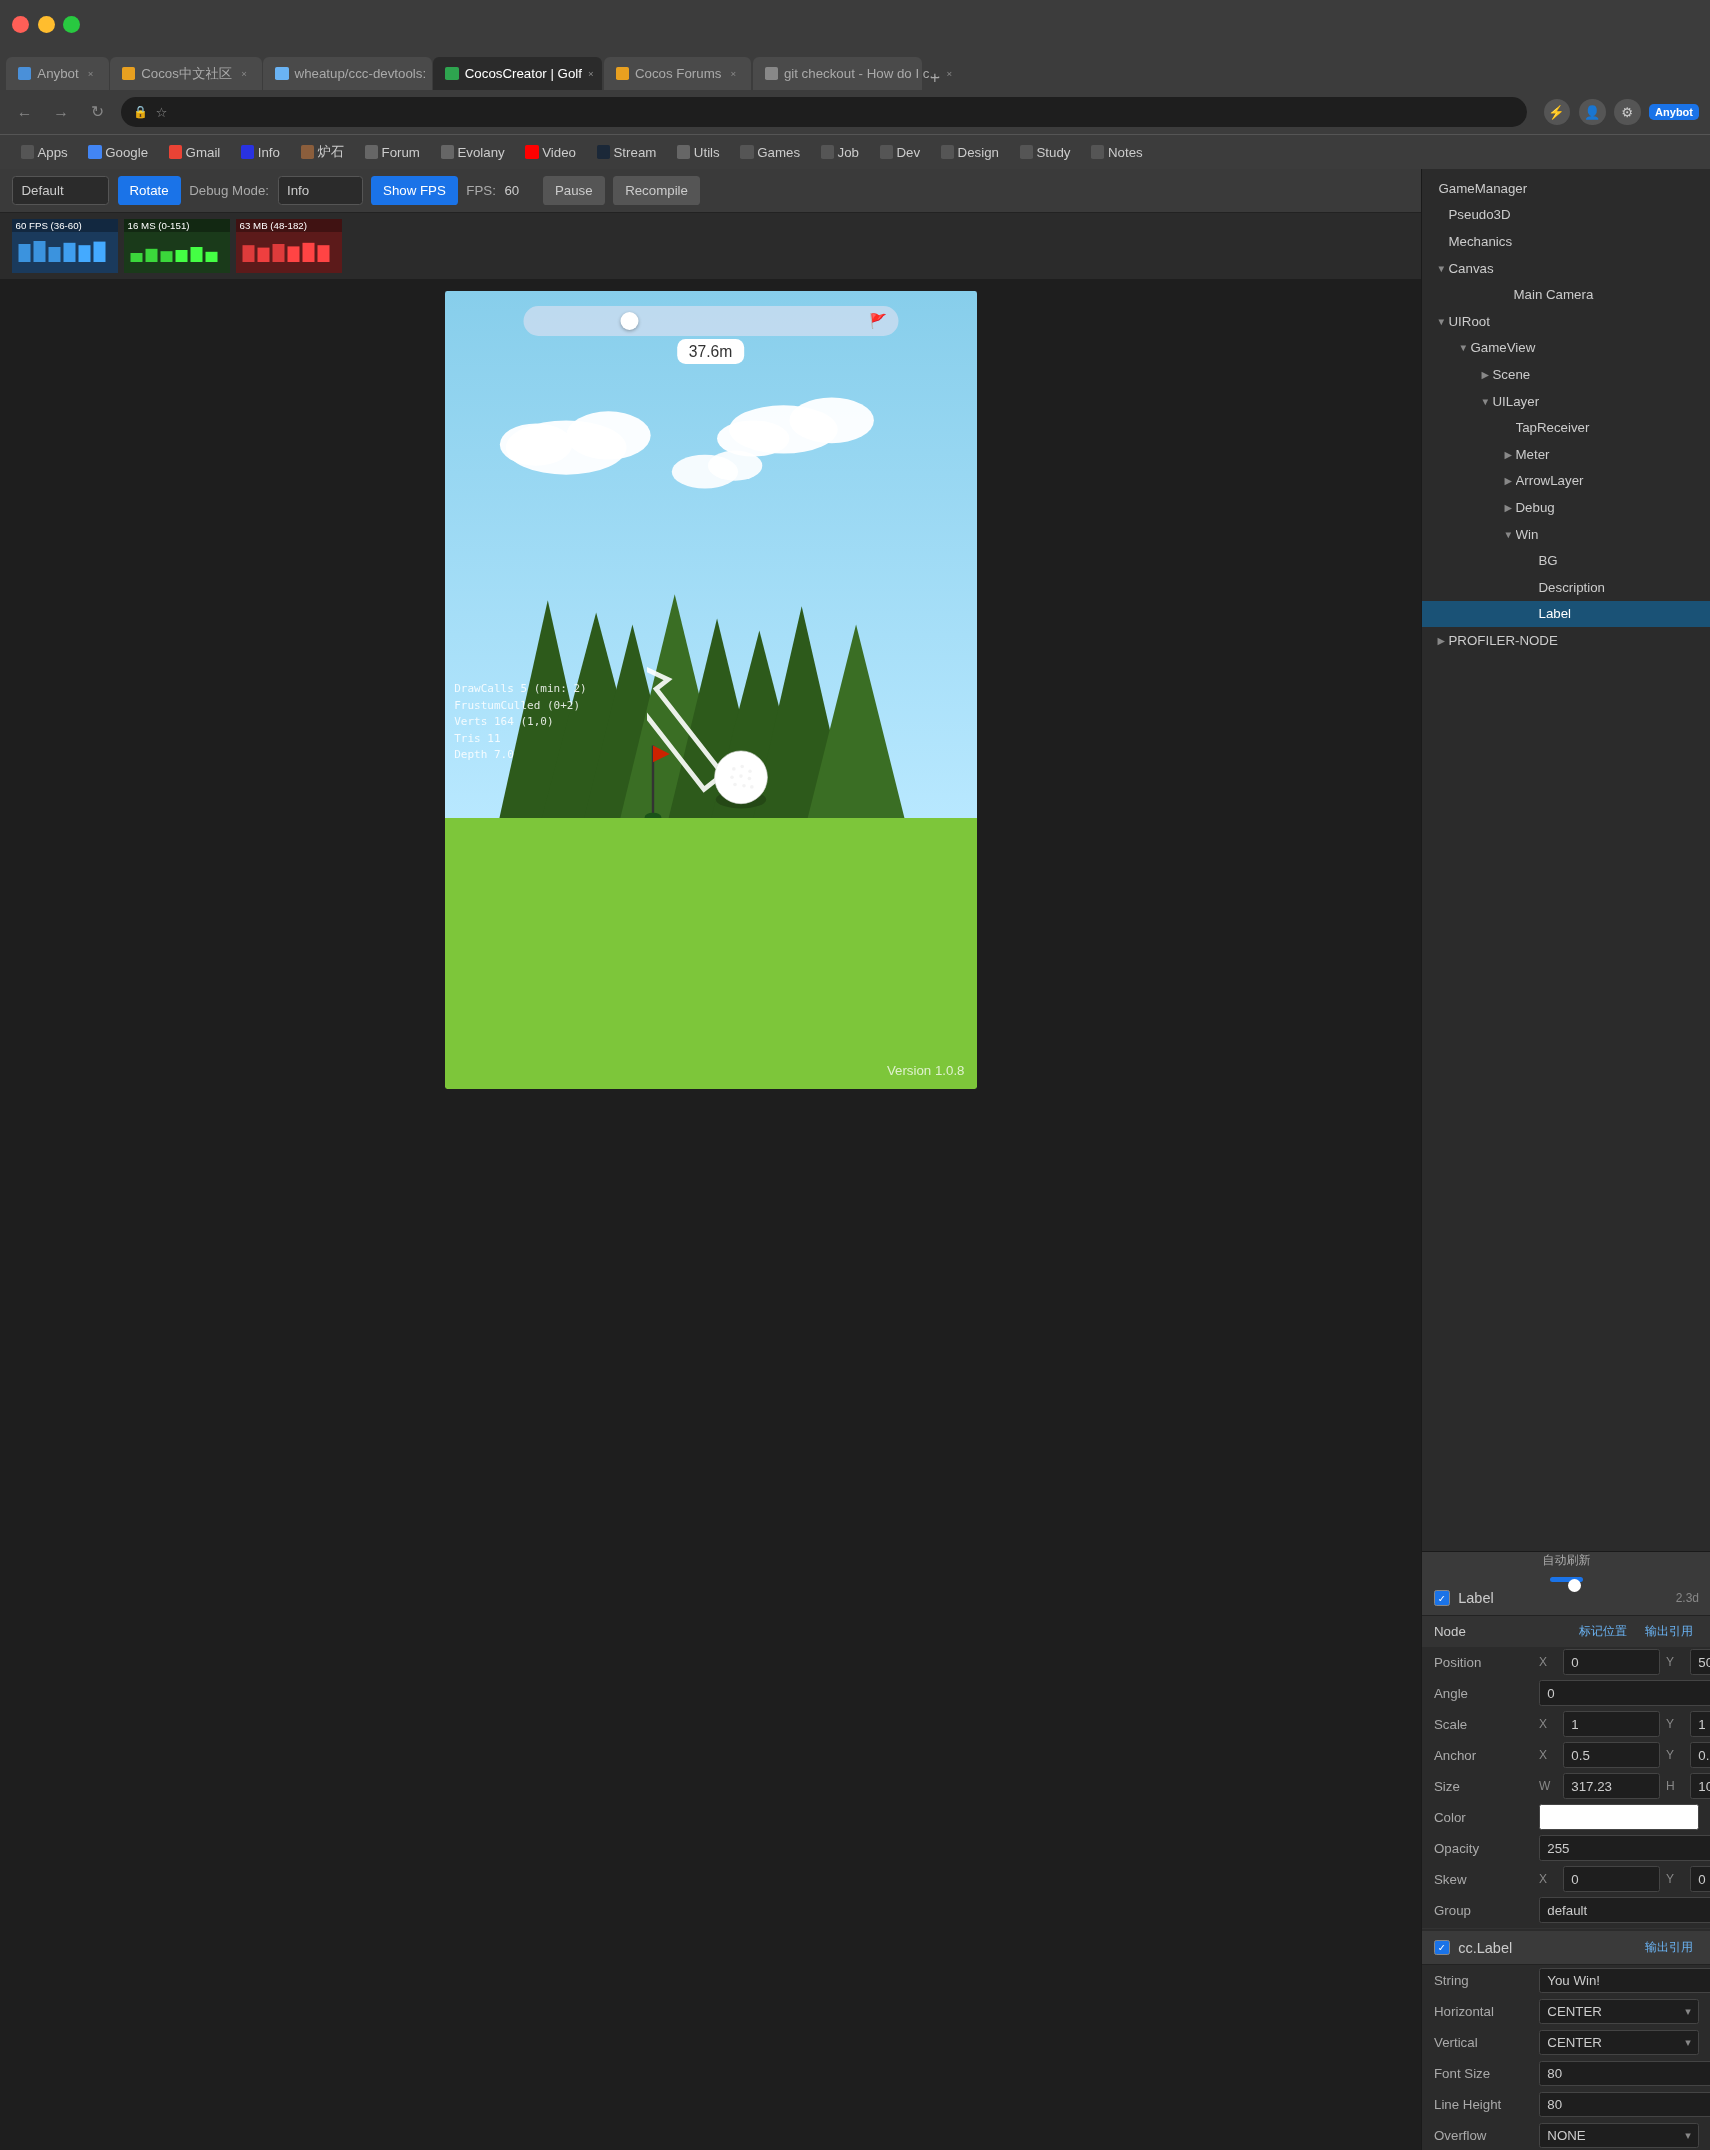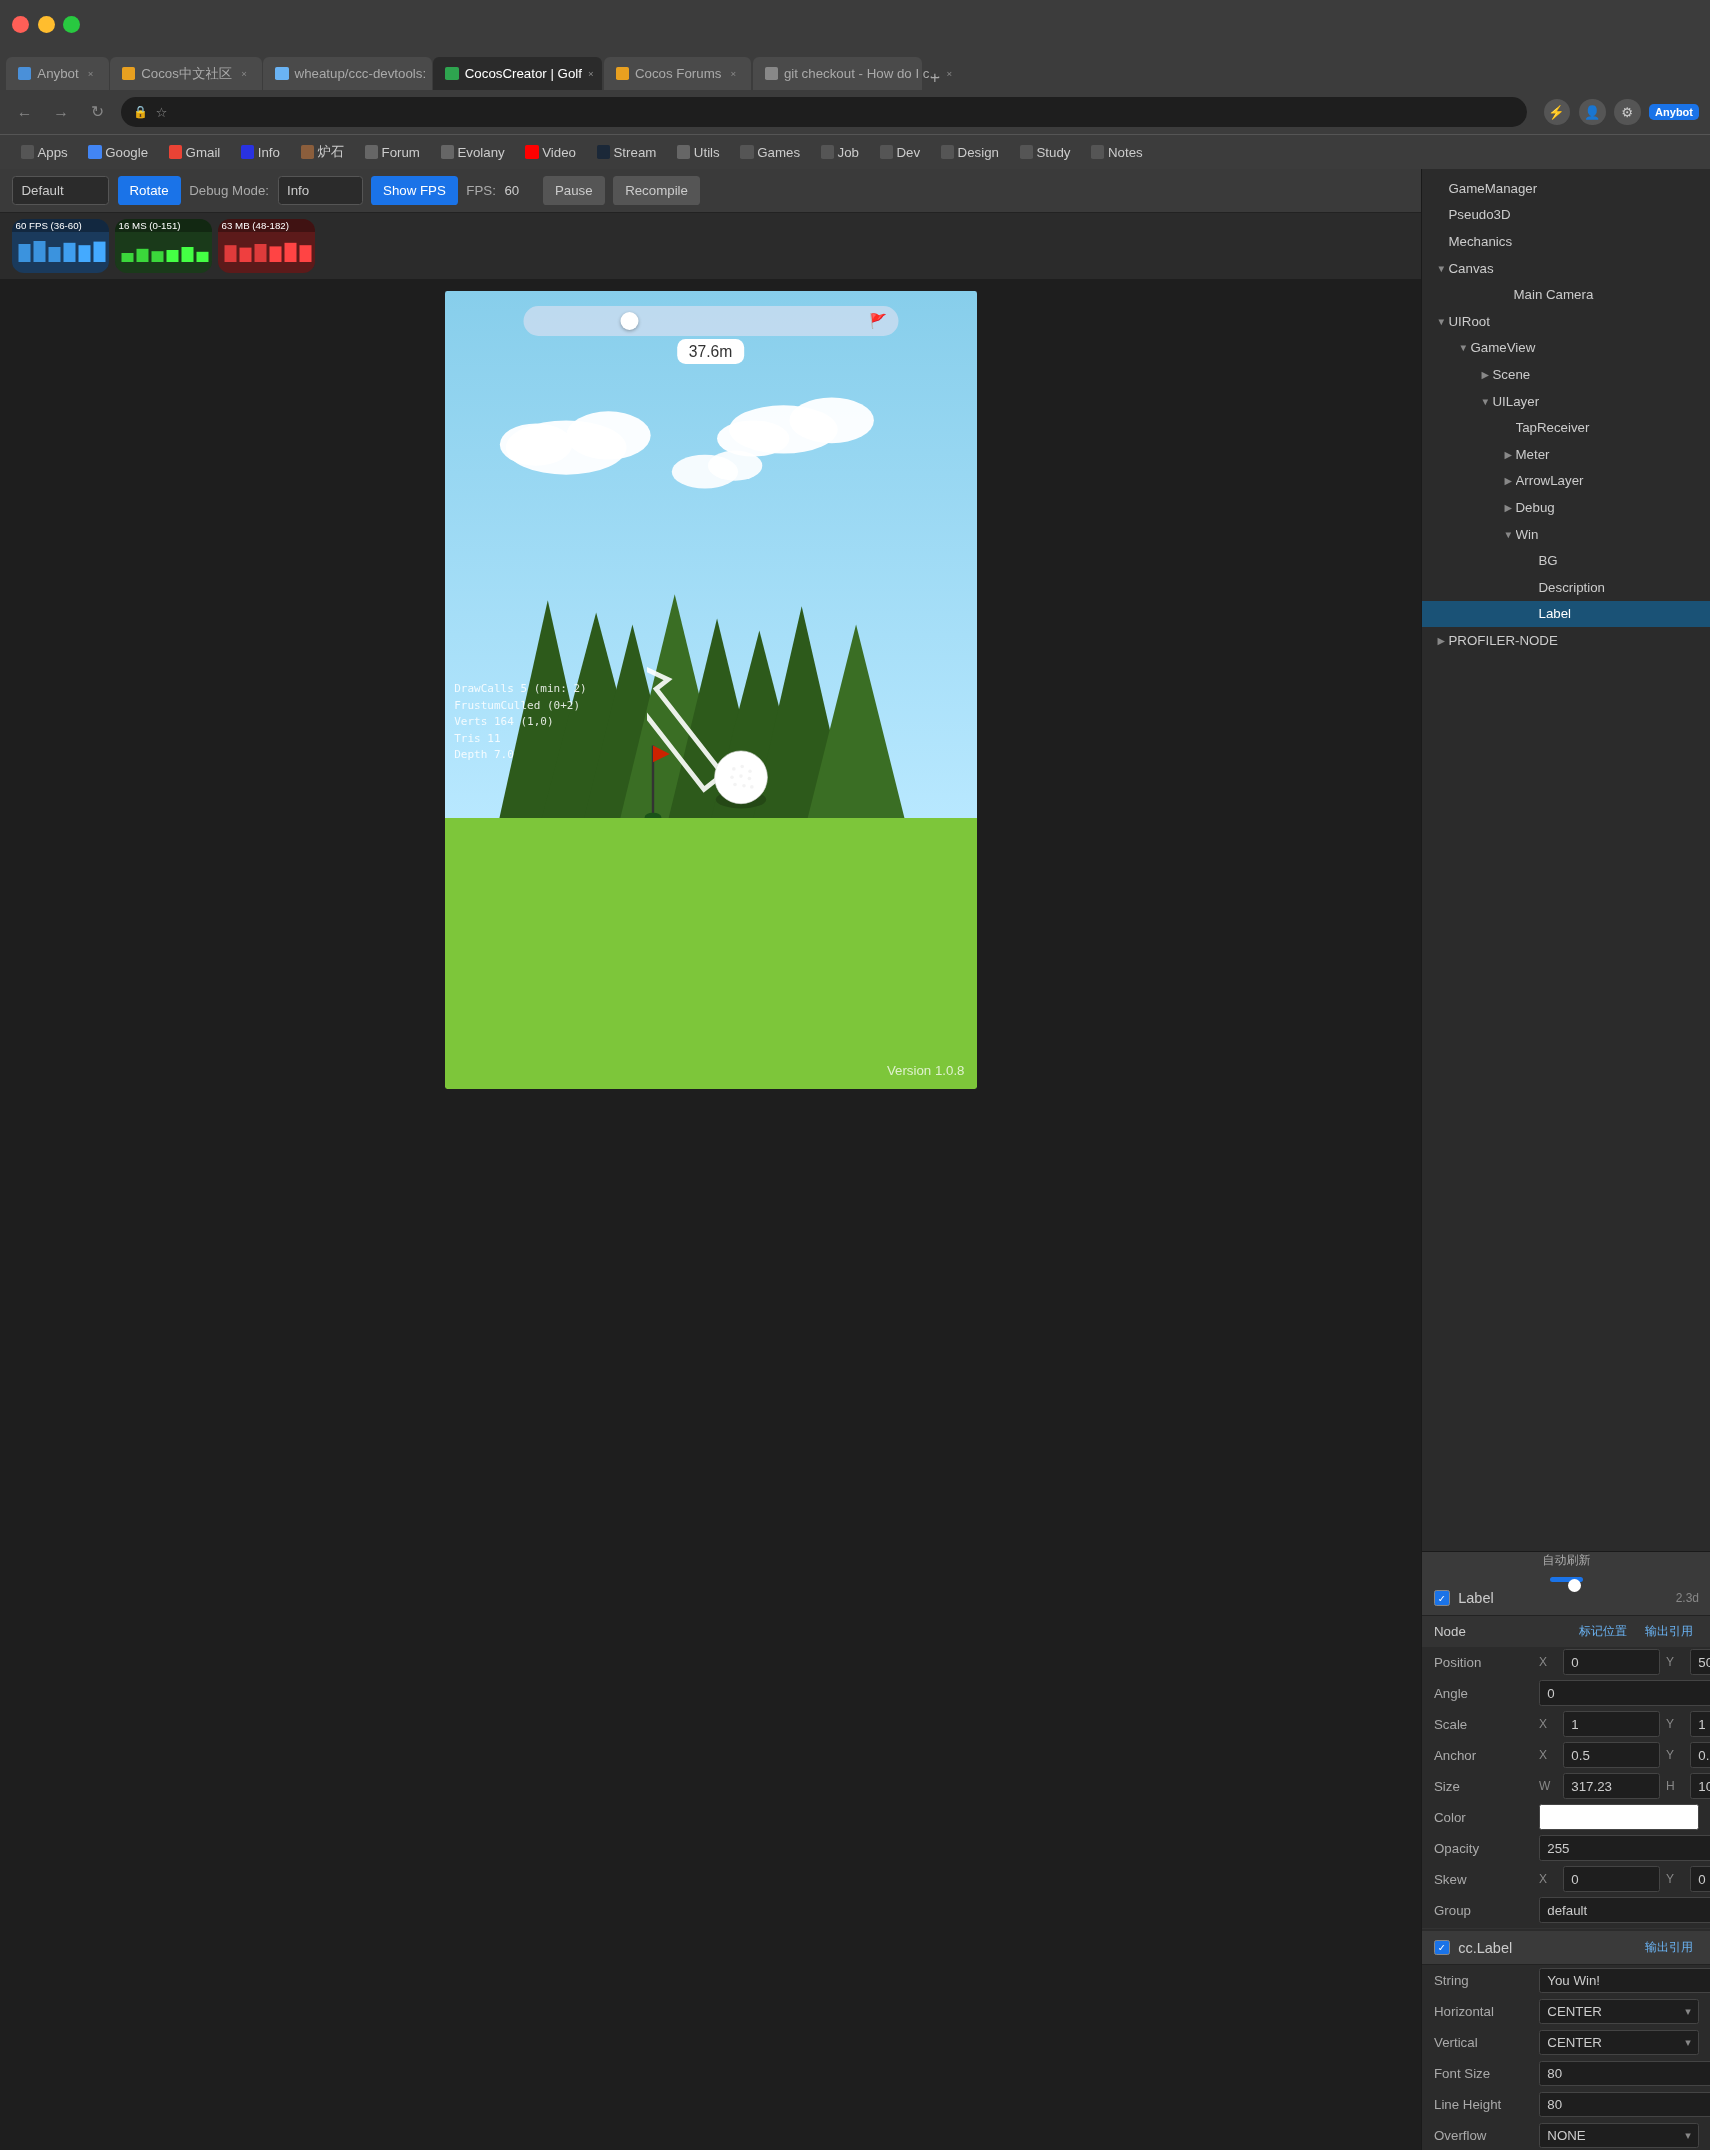--- a/index.html
+++ b/index.html
@@ -294,23 +294,23 @@
 
     
     .stats-row {
       display: flex;
       gap: 6px;
       padding: 6px 12px;
       background: #2b2b2b;
     }
 
     .stat-box {
-      width: 97px;
+      width: 106px;
       height: 54px;
-      border-radius: 12px;
+      border-radius: 0;
       overflow: hidden;
       font-size: 9.7px;
       color: #fff;
     }
 
     .stat-box .stat-label {
       font-size: 9.7px;
       padding: 1.2px 3.6px;
       background: rgba(0,0,0,0.3);
     }
@@ -870,21 +870,21 @@
 
         <div style="position:absolute;bottom:11px;right:12px;font-size:13.3px;color:rgba(255,255,255,0.75);">Version 1.0.8</div>
       </div>
     </div>
   </div>
 
   <div class="right-panel">
 
     <div class="node-tree">
 
-      <div class="tree-item" style="padding-left:12px;">
+      <div class="tree-item" style="padding-left:2px;">
         <span class="tree-arrow"></span>
         <span class="tree-name">GameManager</span>
       </div>
       <div class="tree-item" style="padding-left:12px;">
         <span class="tree-arrow"></span>
         <span class="tree-name">Pseudo3D</span>
       </div>
       <div class="tree-item" style="padding-left:12px;">
         <span class="tree-arrow"></span>
         <span class="tree-name">Mechanics</span>

